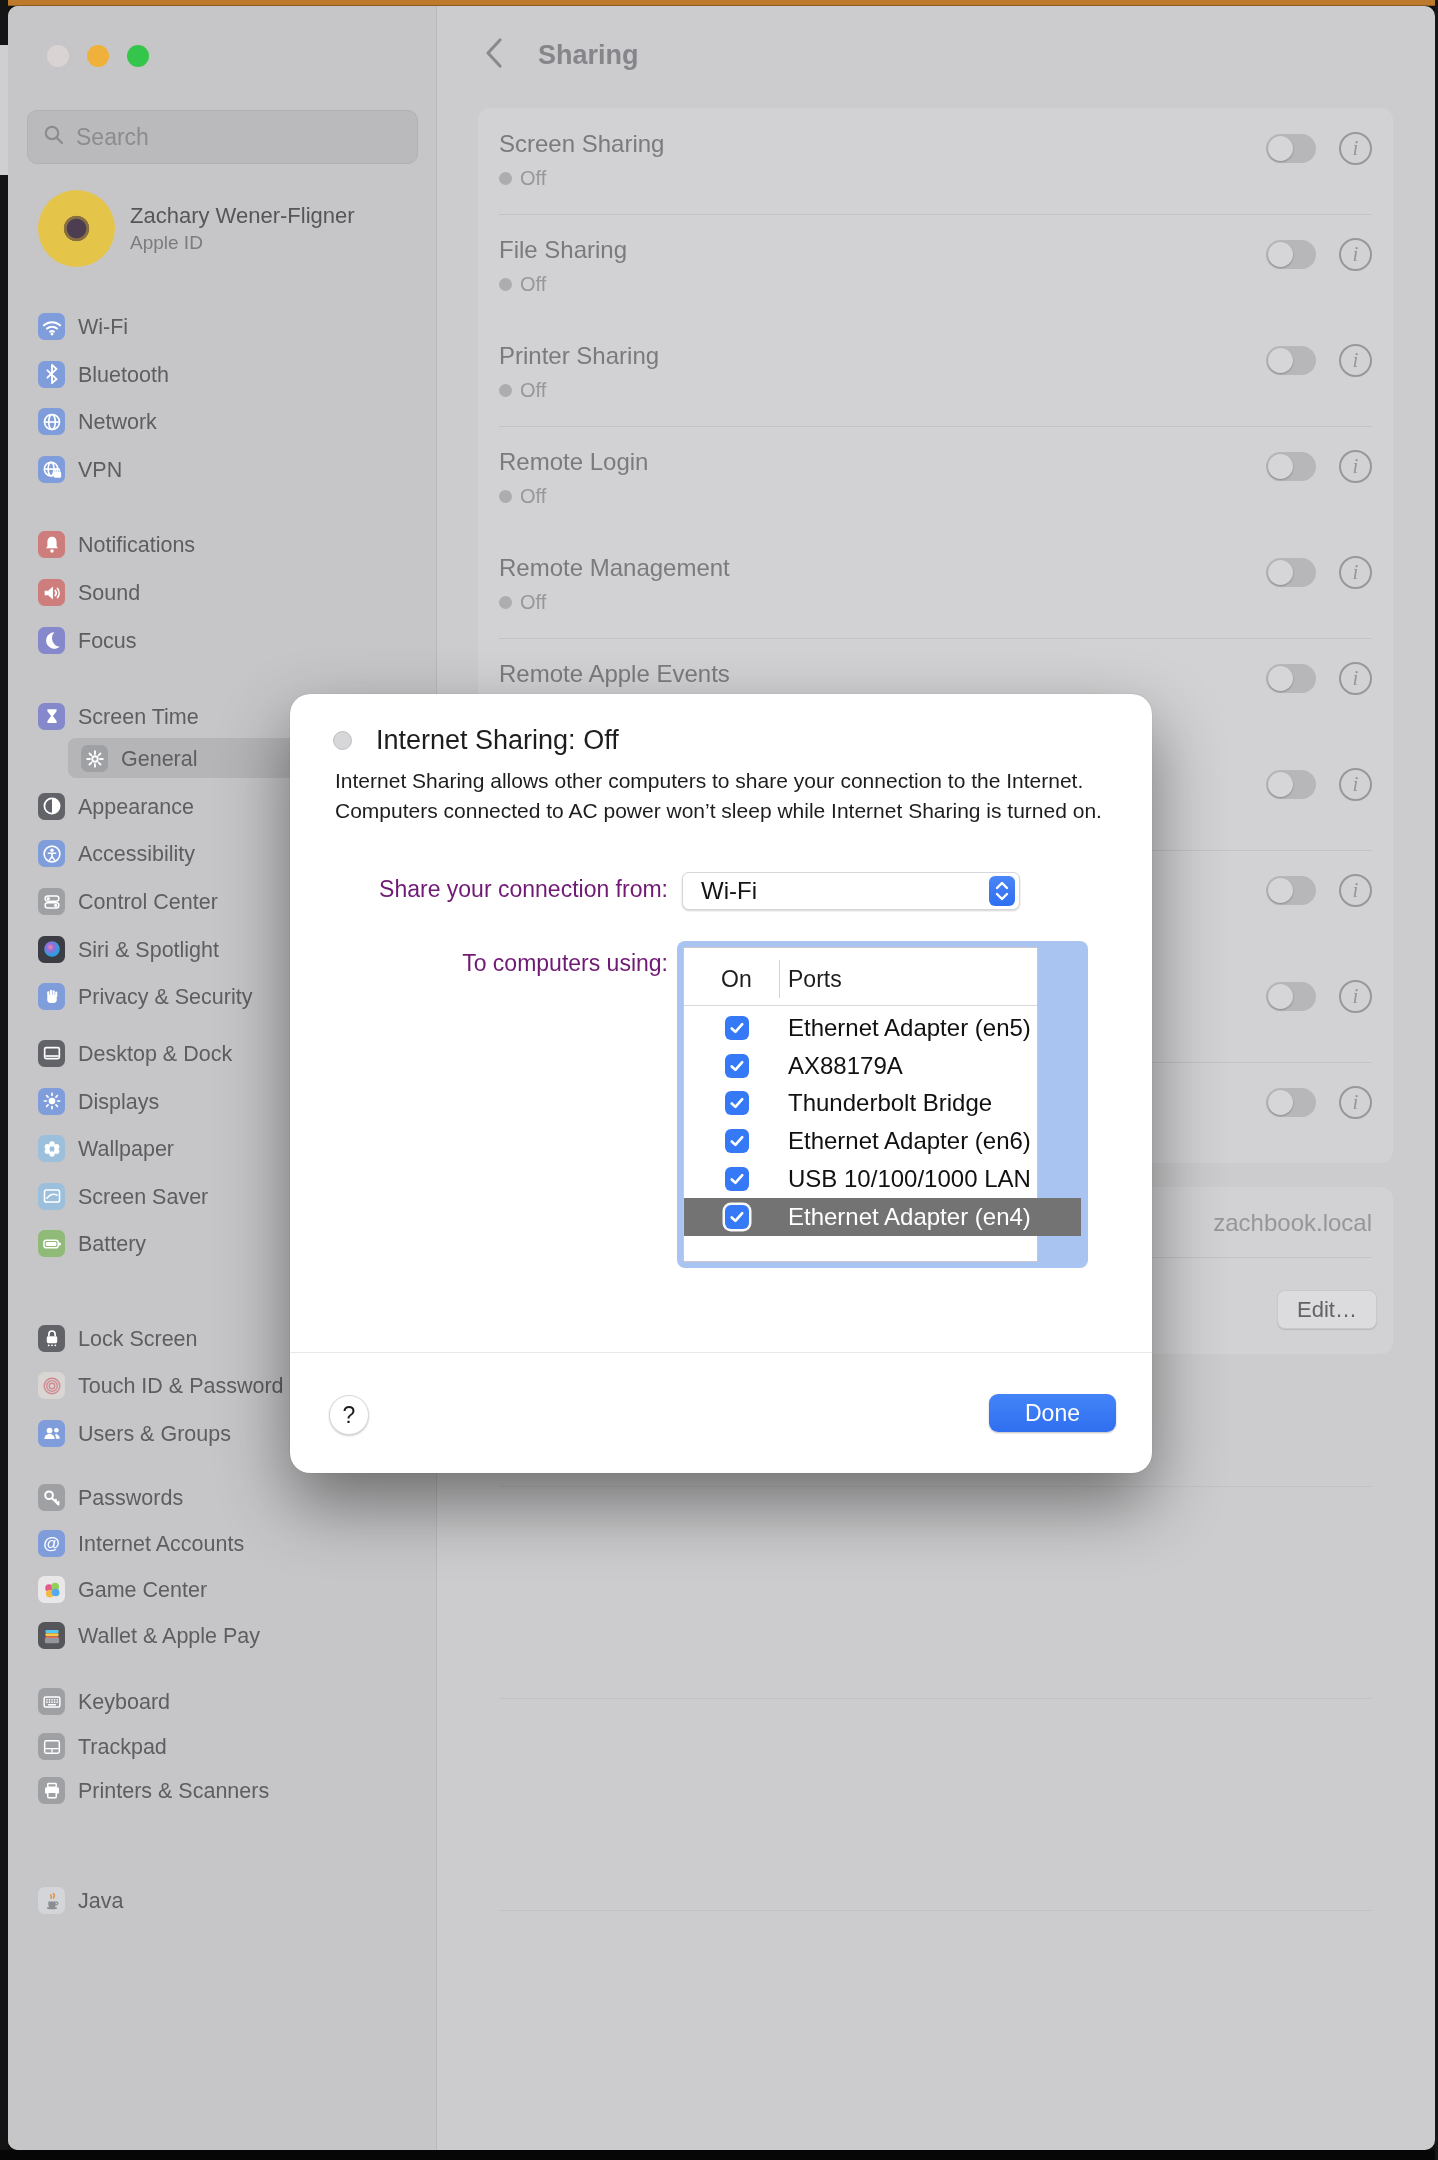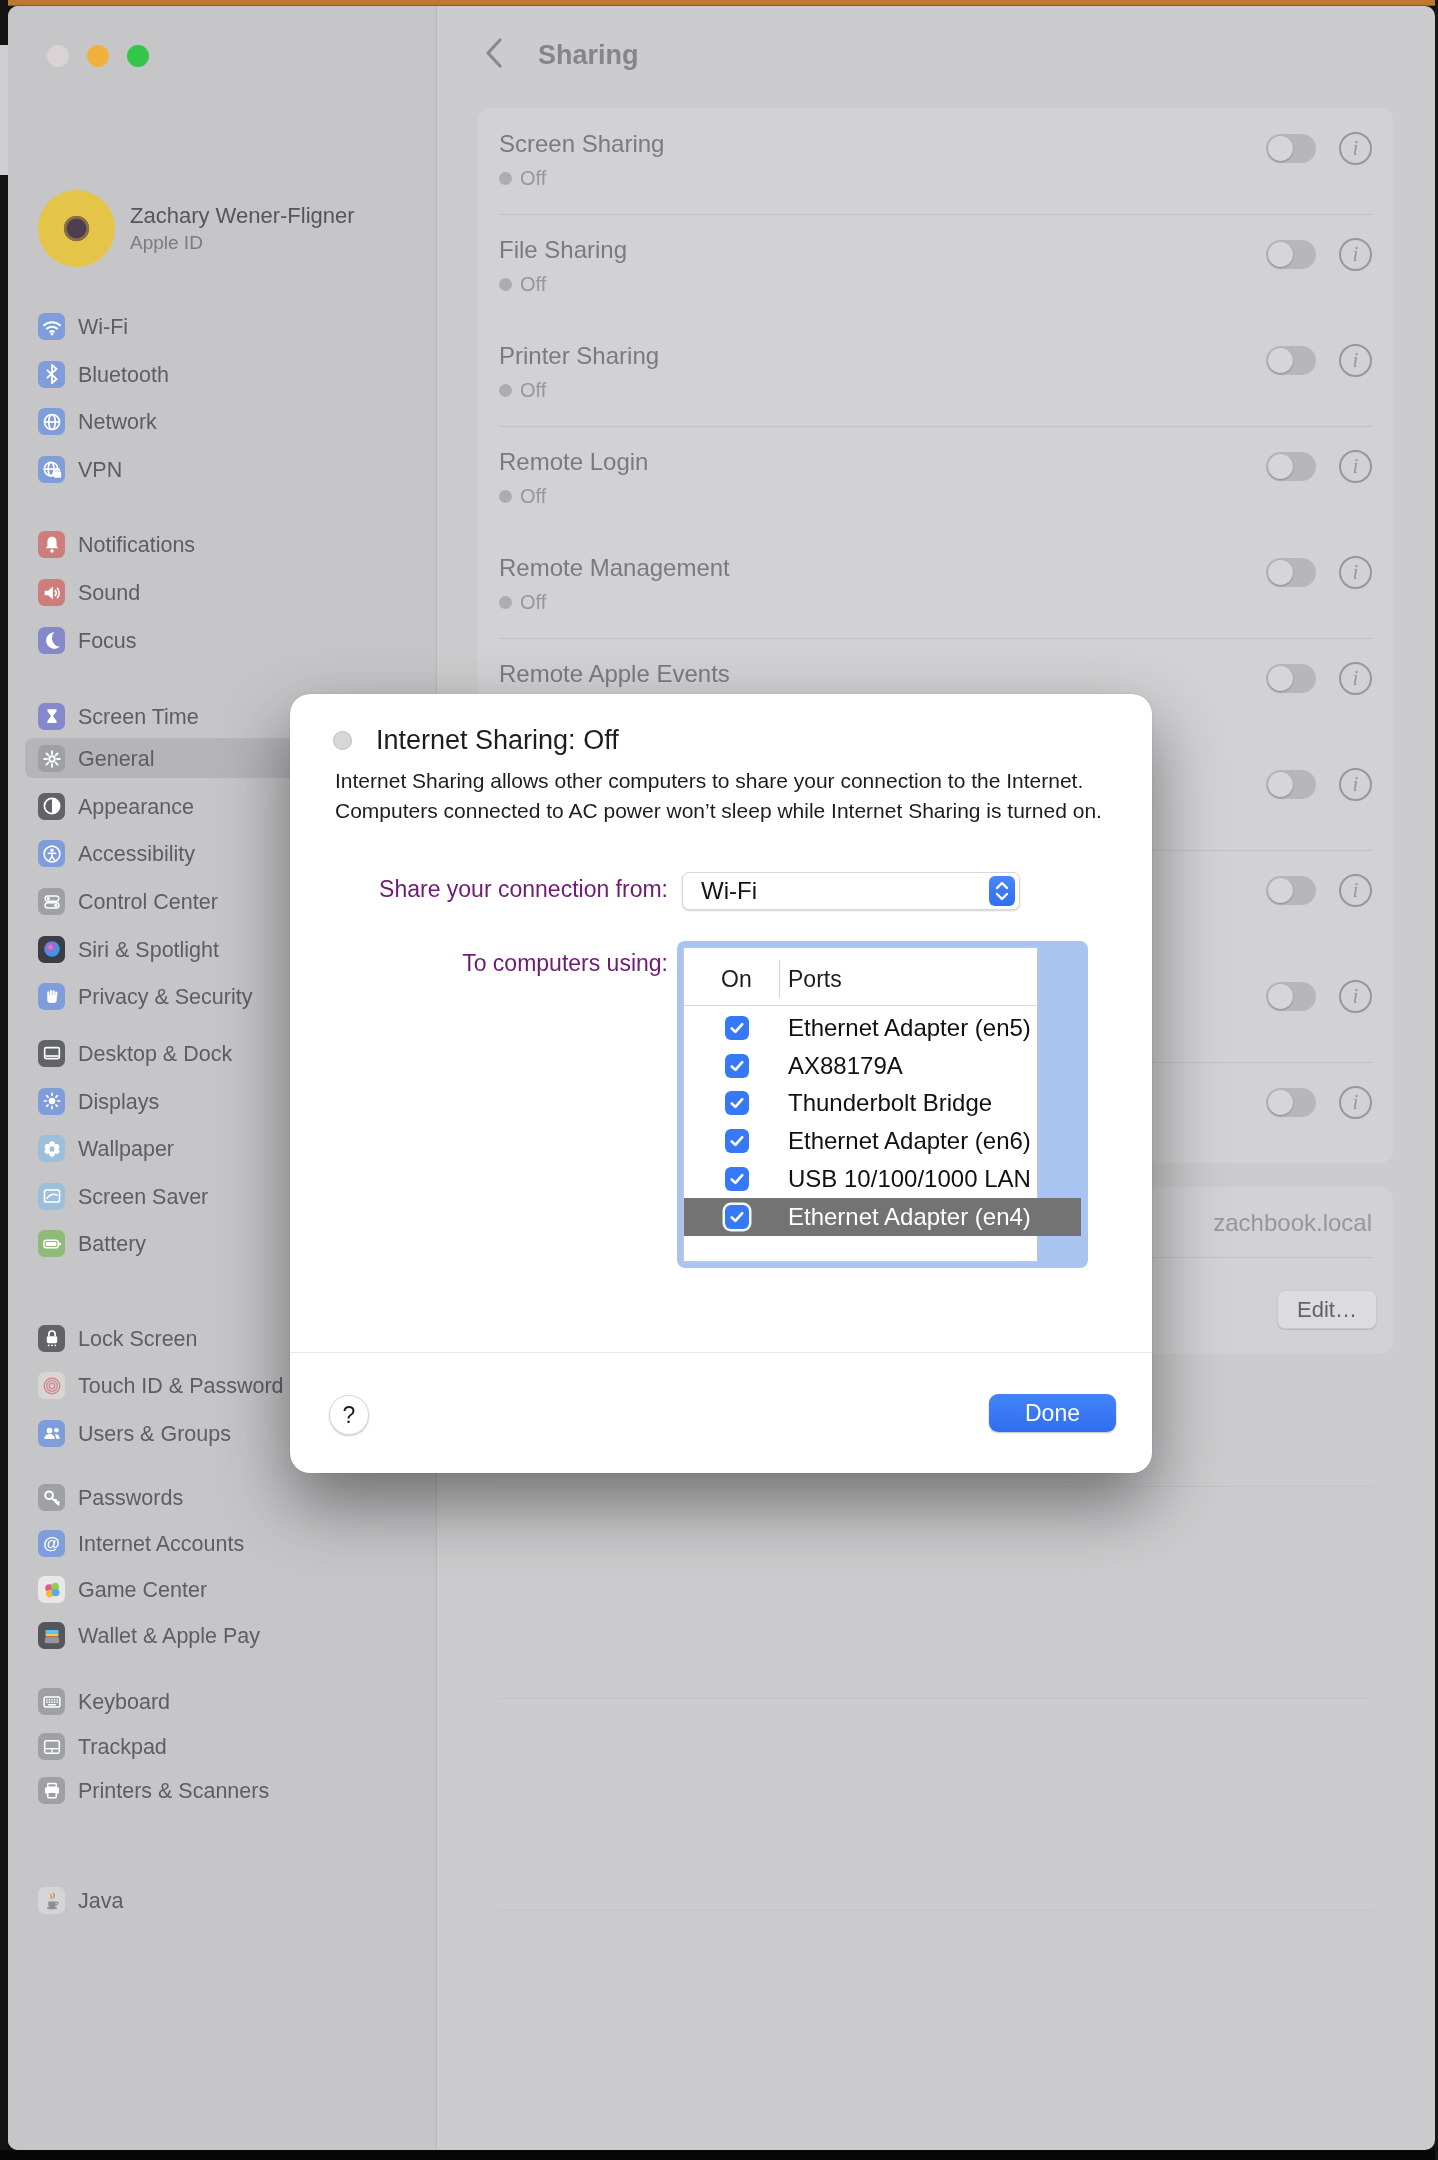--- a/index.html
+++ b/index.html
@@ -121,20 +121,29 @@
 <div id="left-frag" class="abs"></div>
 <div id="bottom-strip" class="abs"></div>
 
 <div id="window" class="abs">
 
   <div id="sidebar" class="abs">
     <div id="tl-close" class="tl abs"></div>
     <div id="tl-min" class="tl abs"></div>
     <div id="tl-zoom" class="tl abs"></div>
 
+    <div id="search-field" class="abs">
+      <span id="search-icon">
+        <svg width="24" height="24" viewBox="0 0 24 24">
+            <circle cx="10" cy="10" r="6.2" fill="none" stroke="#8c8c8f" stroke-width="2.2"></circle>
+            <line x1="14.6" y1="14.6" x2="20" y2="20" stroke="#8c8c8f" stroke-width="2.2" stroke-linecap="round"></line>
+          </svg>
+      </span>
+      <input placeholder="Search" style="">
+    </div>
 
     <div id="avatar" class="abs"></div>
     <div id="user-name" class="abs">Zachary Wener-Fligner</div>
     <div id="user-sub" class="abs">Apple ID</div>
 
     <div id="sidebar-items">
         <div class="side-item abs" style="top: 300px;">
           <span class="side-tile" style="background: rgb(127, 157, 219);">
             <svg width="22" height="22" viewBox="0 0 24 24">
               <path d="M3.2 10.2a13 13 0 0 1 17.6 0" fill="none" stroke="#fff" stroke-width="2.2" stroke-linecap="round"></path>
@@ -202,21 +211,21 @@
           <span class="side-label">Focus</span>
         </div>
         <div class="side-item abs" style="top: 690px;">
           <span class="side-tile" style="background: rgb(133, 137, 204);">
             <svg width="22" height="22" viewBox="0 0 24 24">
               <path d="M7 3.5h10v2.2L13 11l4 5.3v2.2H7v-2.2L11 11 7 5.7Z" fill="#fff"></path>
             </svg>
           </span>
           <span class="side-label">Screen Time</span>
         </div>
-        <div class="side-item abs" style="top: 732px;">
+        <div class="side-item abs" style="top: 732px; margin-left: 43px;">
           <div class="side-hl abs"></div>
           <span class="side-tile" style="background: rgb(159, 160, 164);">
             <svg width="22" height="22" viewBox="0 0 24 24">
               <circle cx="12" cy="12" r="3" fill="none" stroke="#fff" stroke-width="2"></circle>
               <g stroke="#fff" stroke-width="2" stroke-linecap="round">
                 <line x1="12" y1="3.5" x2="12" y2="6.5"></line>
                 <line x1="12" y1="17.5" x2="12" y2="20.5"></line>
                 <line x1="3.5" y1="12" x2="6.5" y2="12"></line>
                 <line x1="17.5" y1="12" x2="20.5" y2="12"></line>
                 <line x1="6" y1="6" x2="8.1" y2="8.1"></line>

